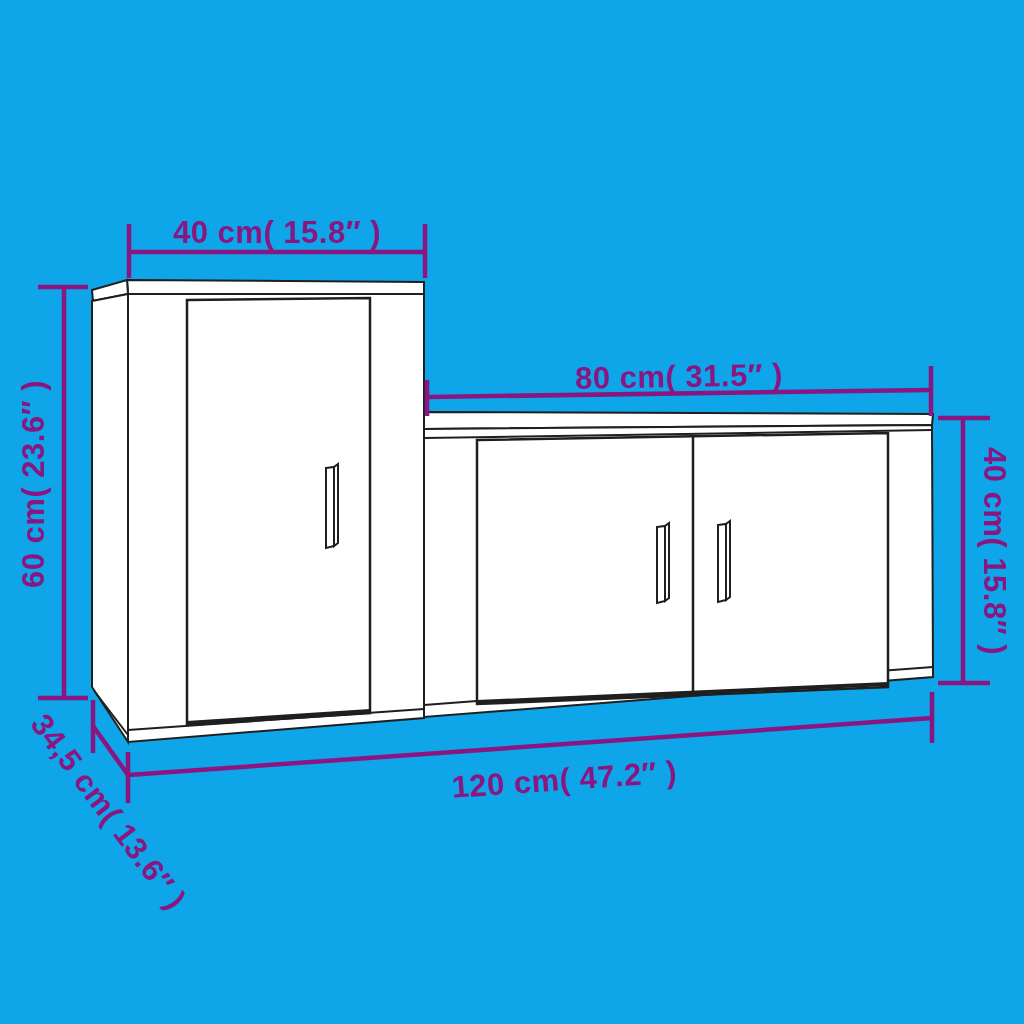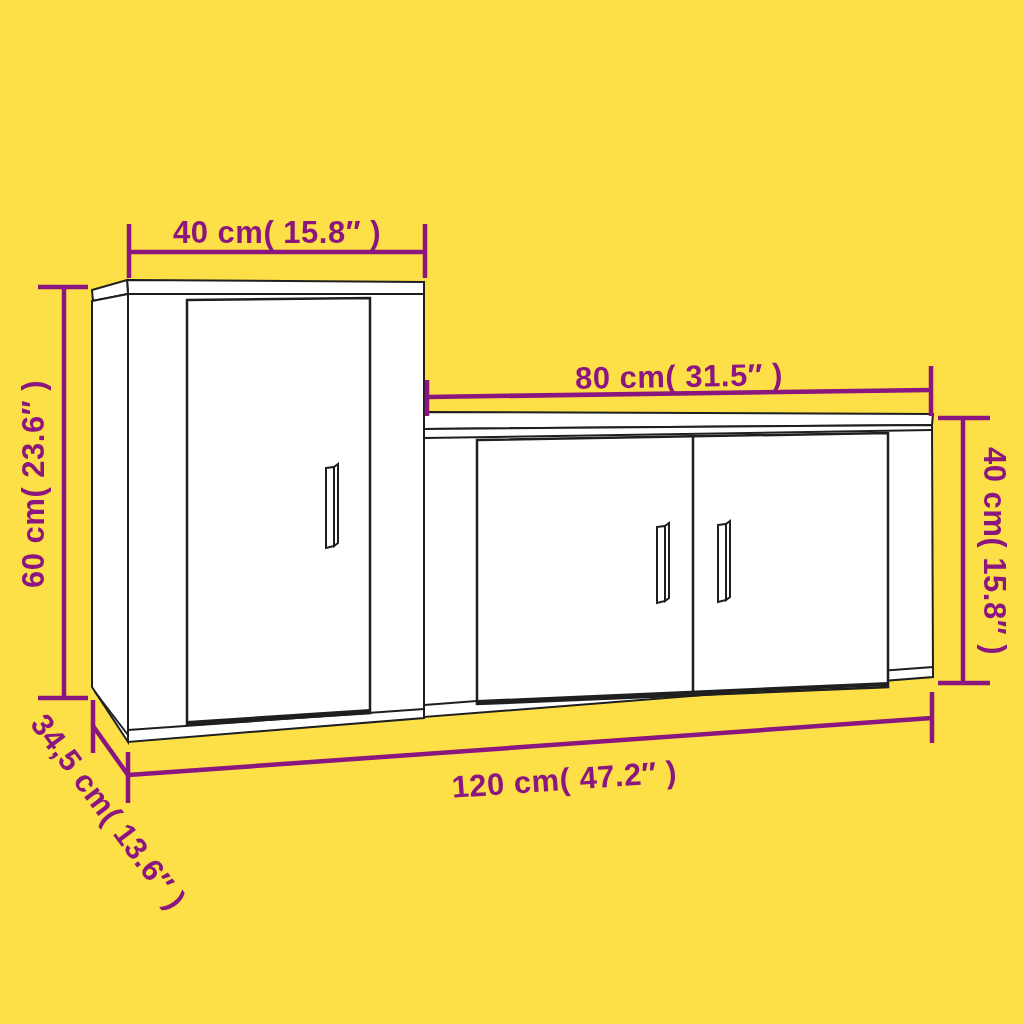--- a/index.html
+++ b/index.html
@@ -1,16 +1,16 @@
 <!DOCTYPE html>
 <html><head>
 <meta charset="utf-8">
 <style>
   html,body{margin:0;padding:0;background:#ffffff;}
-  .canvas{position:relative;width:1024px;height:1024px;background:#fde047;overflow:hidden;}
+  .canvas{position:relative;width:1024px;height:1024px;background:#0ea5e9;overflow:hidden;}
   svg{position:absolute;left:0;top:0;}
   text{font-family:"Liberation Sans","DejaVu Sans",sans-serif;font-weight:bold;font-size:31px;}
   .dim-text{letter-spacing:0.5px;}
 </style>
 </head>
 <body>
 
 <div class="canvas">
 <svg width="1024" height="1024" viewBox="0 0 1024 1024">
 

